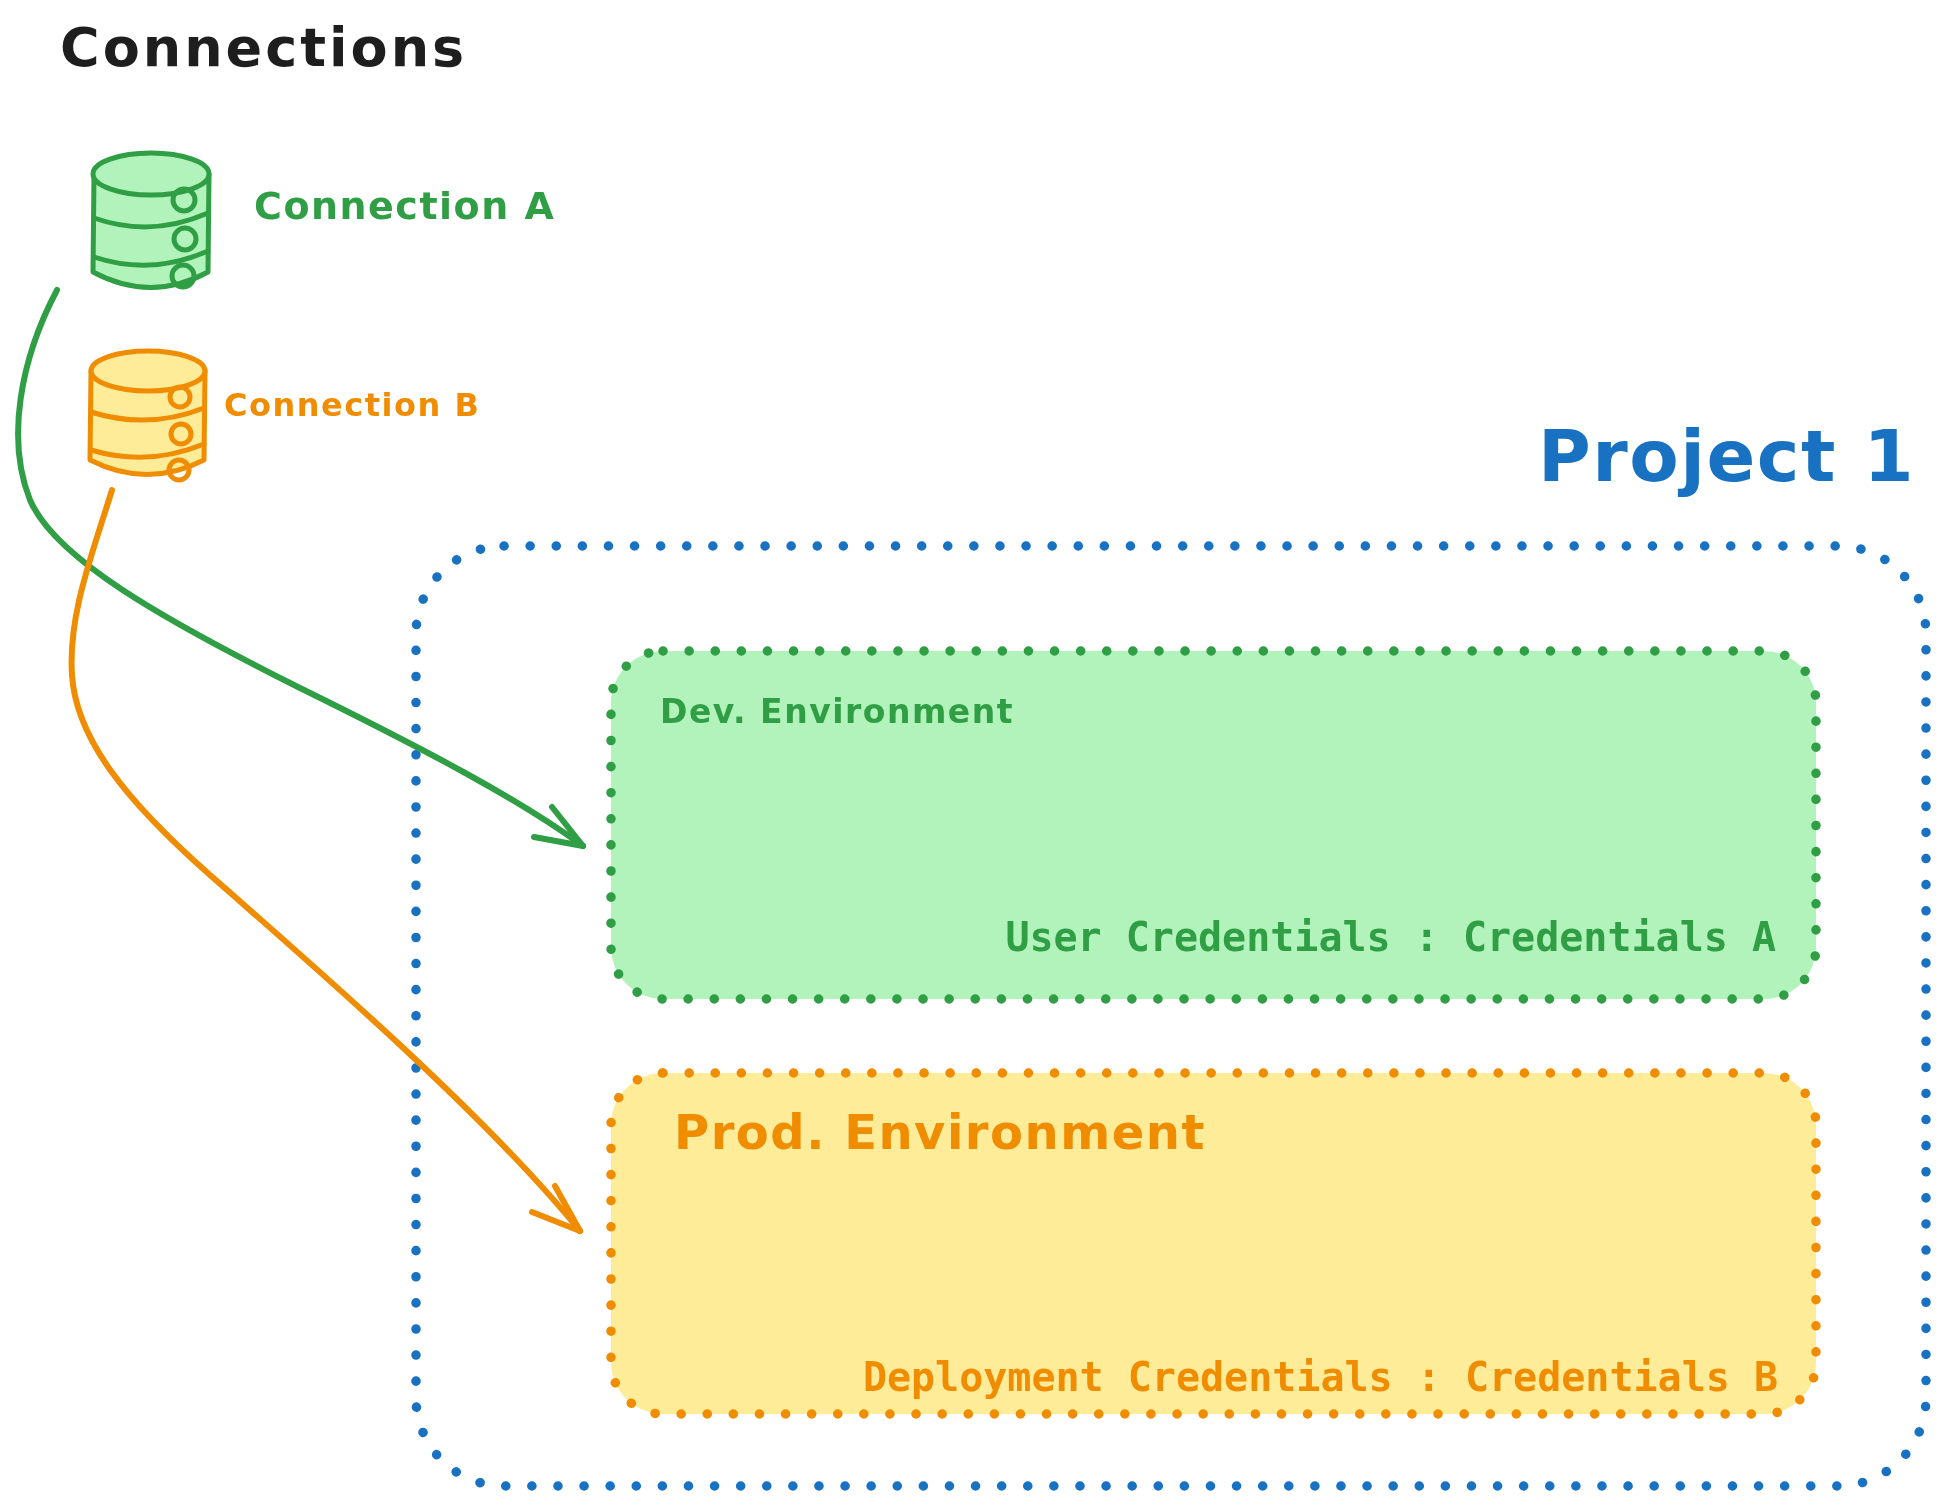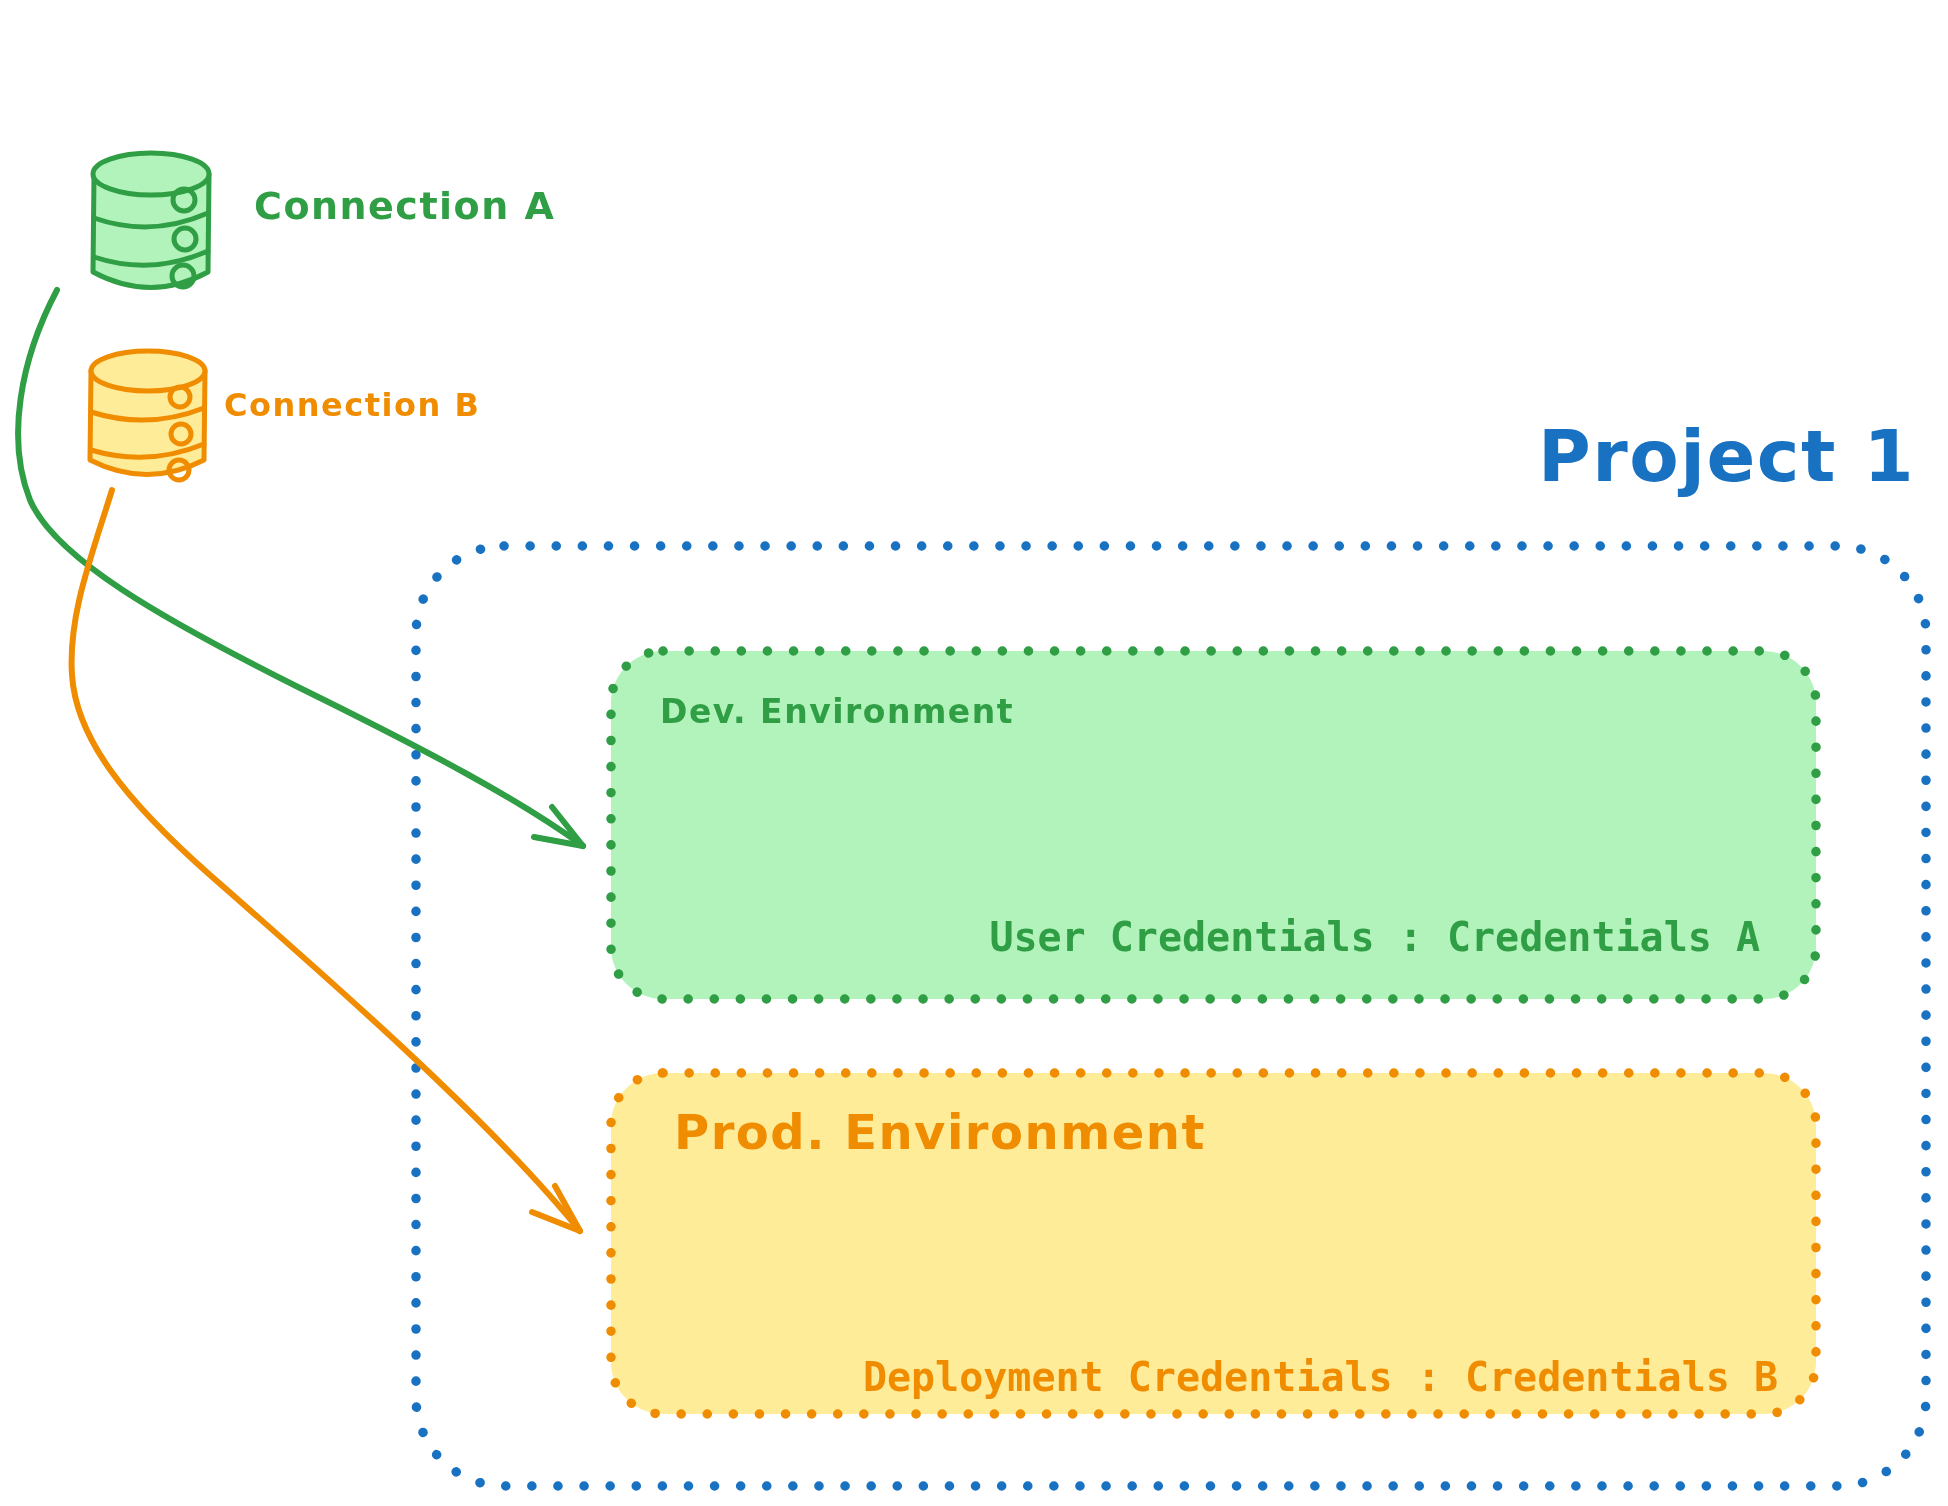--- a/index.html
+++ b/index.html
@@ -28,21 +28,21 @@
 
   
   .t{position:absolute;white-space:nowrap;font-weight:700;}
   .hand{font-family:"DejaVu Sans",sans-serif;letter-spacing:1.5px;}
   .mono{font-family:"DejaVu Sans Mono",monospace;letter-spacing:0;}
   .title{left:60px;top:16px;font-size:54px;color:var(--ink);letter-spacing:3px;}
   .conn-a-label{left:226px;top:184px;font-size:38px;color:var(--green);margin-left:28px;}
   .conn-b-label{left:224px;top:386px;font-size:32px;color:var(--orange);}
   .project-label{left:1538px;top:414px;font-size:72px;color:var(--blue);}
   .dev-title{left:660px;top:692px;font-size:33px;color:var(--green);}
-  .dev-cred{right:188px;top:914px;font-size:40px;color:var(--green);}
+  .dev-cred{right:172px;top:914px;font-size:40px;color:var(--green);}
   .prod-title{left:674px;top:1104px;font-size:48px;color:var(--orange);}
   .prod-cred{right:170px;top:1354px;font-size:40px;color:var(--orange);}
 </style>
 </head>
 <body>
 
 <div class="canvas">
 
   <svg class="layer" viewBox="0 0 1948 1506" xmlns="http://www.w3.org/2000/svg">
 
@@ -78,20 +78,21 @@
       <path class="fill-orange stroke-orange dbstroke" d="M91,371 L90,460 Q147,489 204,460 L205,371 Z"></path>
       <ellipse class="fill-orange stroke-orange dbstroke" cx="148" cy="371" rx="57" ry="20"></ellipse>
       <path class="nofill stroke-orange dbstroke" d="M91,412 Q148,430 204,408"></path>
       <path class="nofill stroke-orange dbstroke" d="M91,450 Q148,467 204,444"></path>
       <circle class="nofill stroke-orange dbstroke" cx="180" cy="397" r="10"></circle>
       <circle class="nofill stroke-orange dbstroke" cx="181" cy="434" r="10"></circle>
       <circle class="nofill stroke-orange dbstroke" cx="179" cy="470" r="10"></circle>
     </g>
   </svg>
 
+  <div class="t hand title">Connections</div>
   <div class="t hand conn-a-label">Connection A</div>
   <div class="t hand conn-b-label">Connection B</div>
   <div class="t hand project-label">Project 1</div>
   <div class="t hand dev-title">Dev. Environment</div>
   <div class="t mono dev-cred">User Credentials : Credentials A</div>
   <div class="t hand prod-title">Prod. Environment</div>
   <div class="t mono prod-cred">Deployment Credentials : Credentials B</div>
 
 </div>
 

